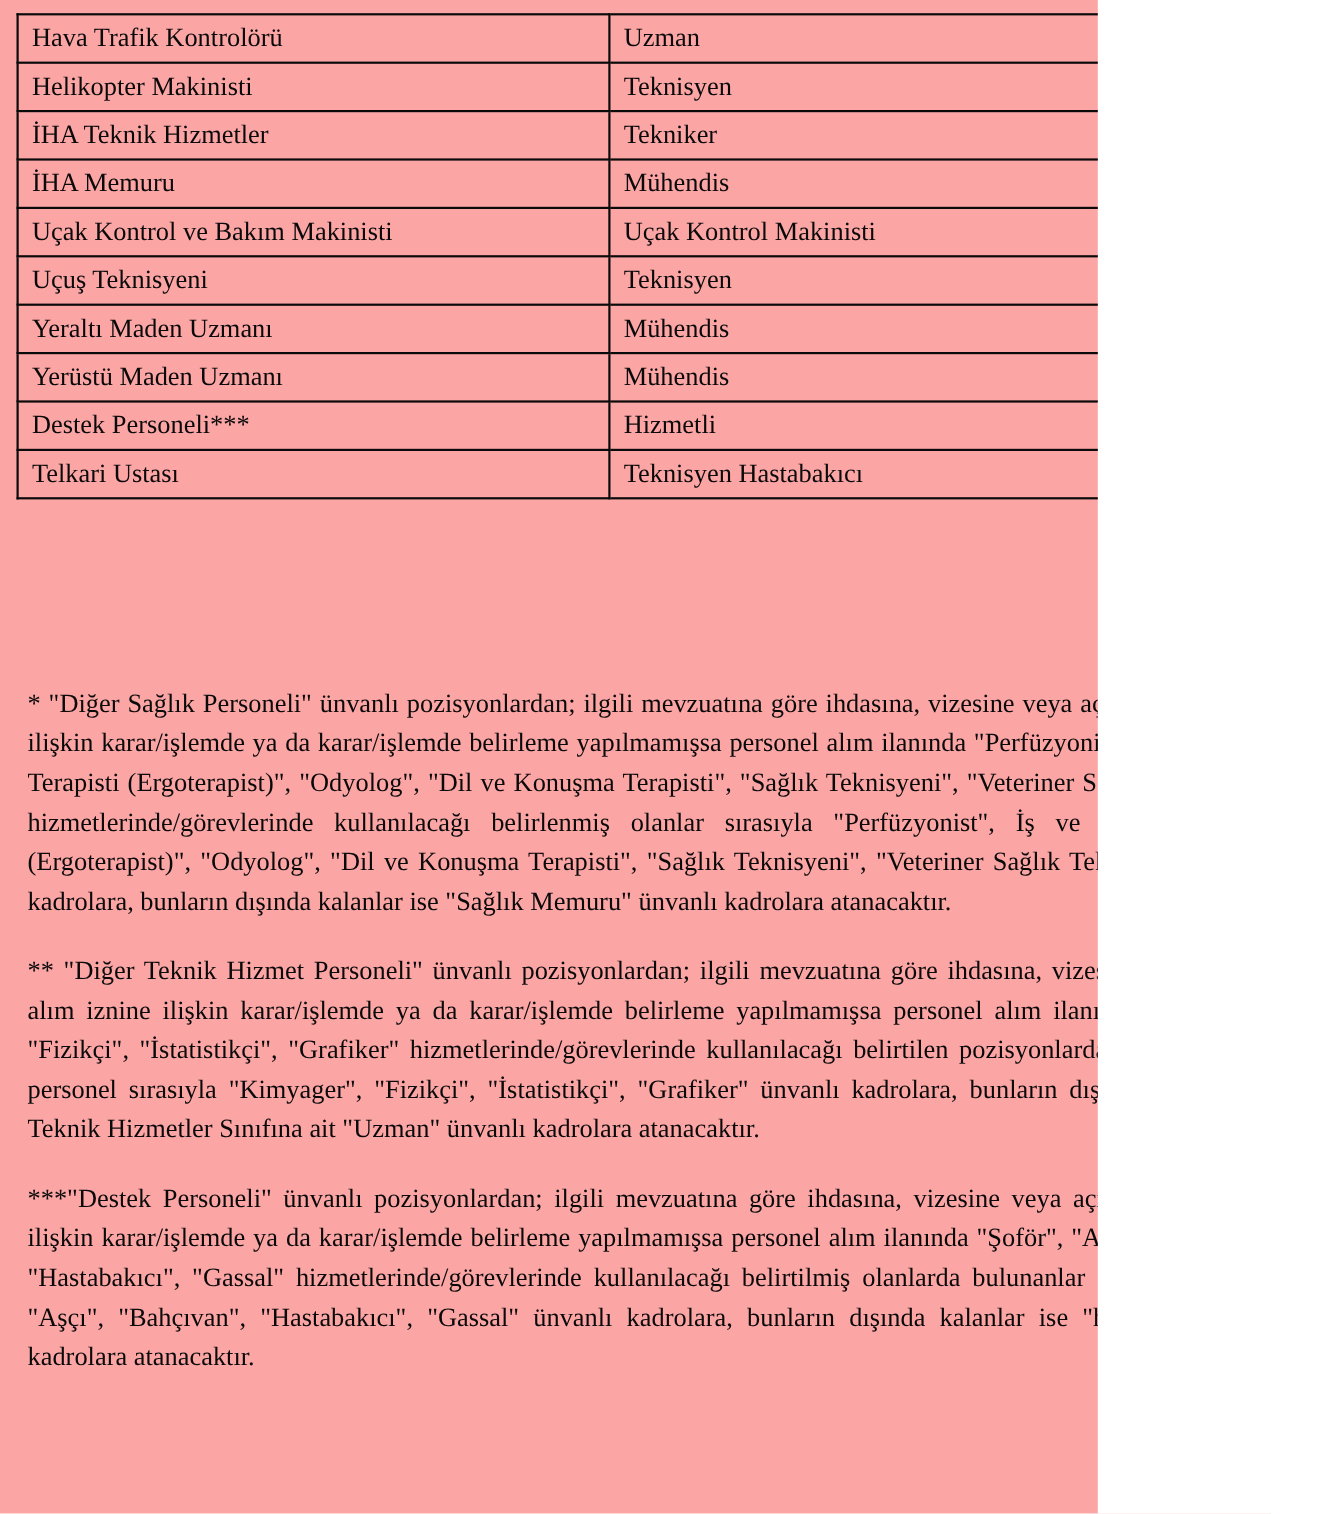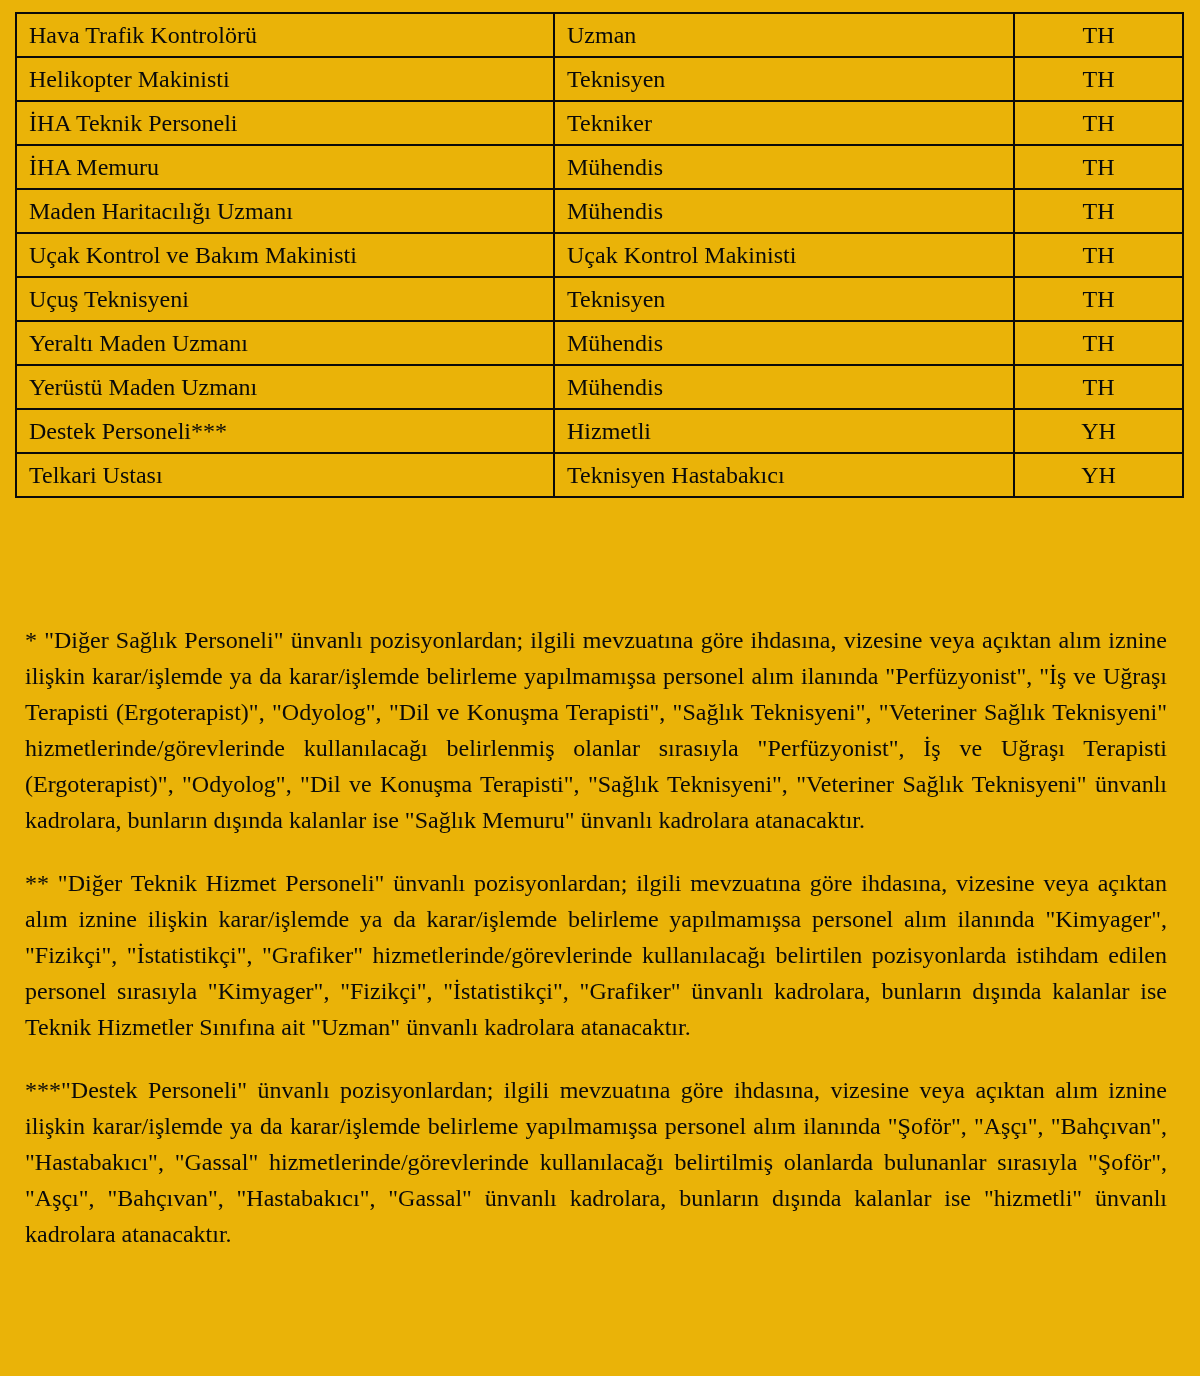--- a/index.html
+++ b/index.html
@@ -4,24 +4,25 @@
 <style>
   html, body {
     margin: 0;
     padding: 0;
     background: #ffffff;
     color: #000000;
     font-family: "Liberation Serif", "DejaVu Serif", serif;
   }
   .page {
     position: relative;
-    width: 1200px;
+    width: 970px;
     height: 1376px;
-    background: #eab308;
+    background: #fca5a5;
     overflow: hidden;
+    padding-left: 28px;
   }
   table.positions {
     position: absolute;
     left: 15px;
     top: 12px;
     width: 1167px;
     border-collapse: collapse;
     table-layout: fixed;
   }
   table.positions td {
@@ -73,36 +74,31 @@
       <td class="class-cell">TH</td>
     </tr>
 
     <tr>
       <td>Helikopter Makinisti</td>
       <td>Teknisyen</td>
       <td class="class-cell">TH</td>
     </tr>
 
     <tr>
-      <td>İHA Teknik Personeli</td>
+      <td>İHA Teknik Hizmetler</td>
       <td>Tekniker</td>
       <td class="class-cell">TH</td>
     </tr>
 
     <tr>
       <td>İHA Memuru</td>
       <td>Mühendis</td>
       <td class="class-cell">TH</td>
     </tr>
 
-    <tr>
-      <td>Maden Haritacılığı Uzmanı</td>
-      <td>Mühendis</td>
-      <td class="class-cell">TH</td>
-    </tr>
 
 
     <tr>
       <td>Uçak Kontrol ve Bakım Makinisti</td>
       <td>Uçak Kontrol Makinisti</td>
       <td class="class-cell">TH</td>
     </tr>
 
     <tr>
       <td>Uçuş Teknisyeni</td>

